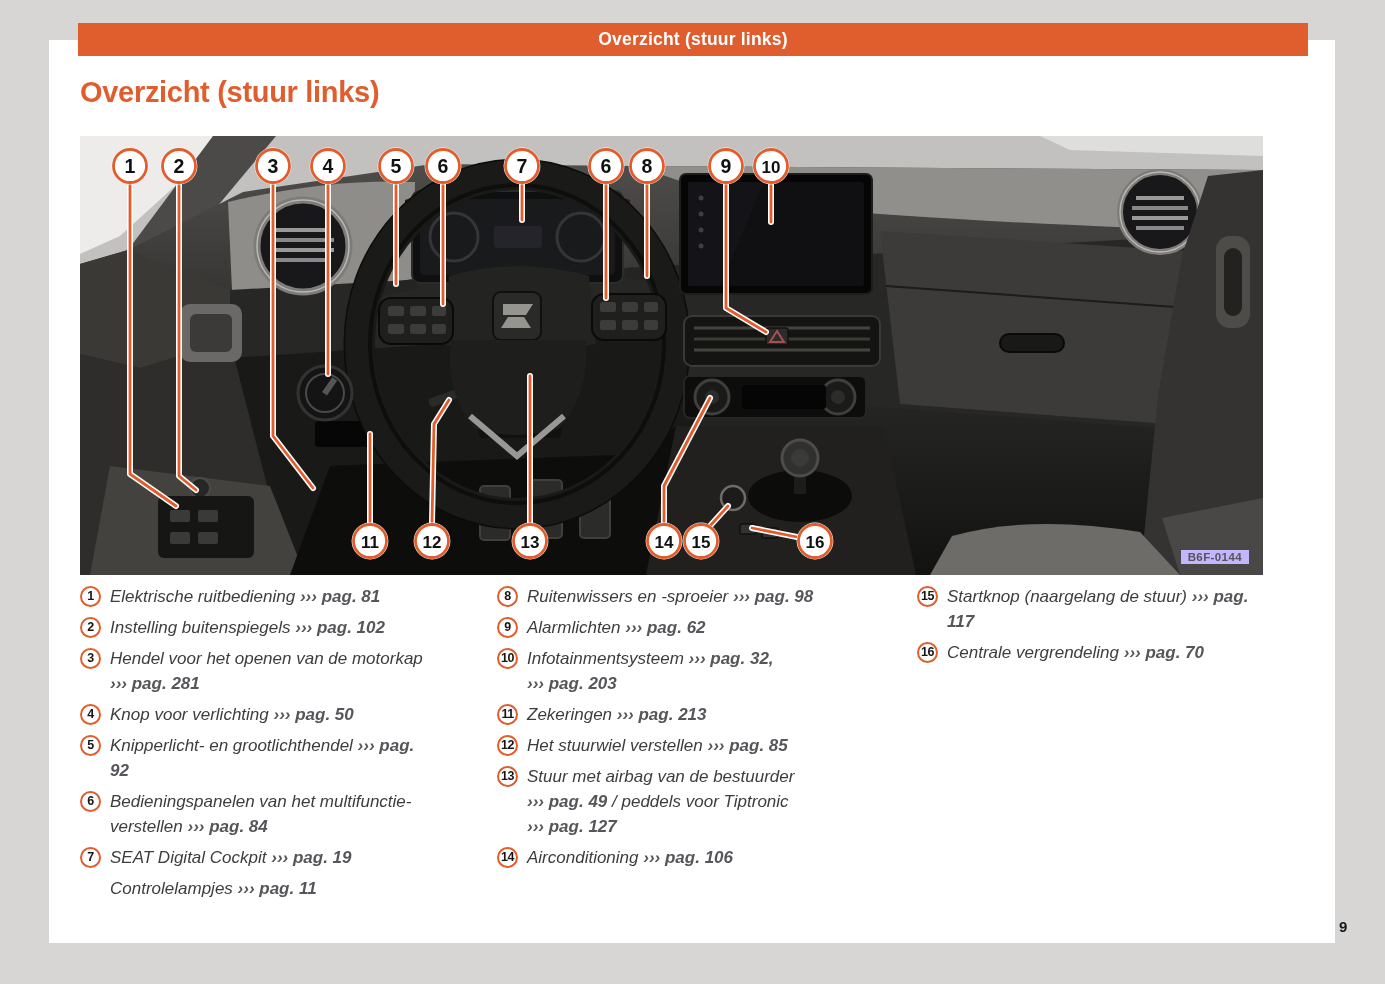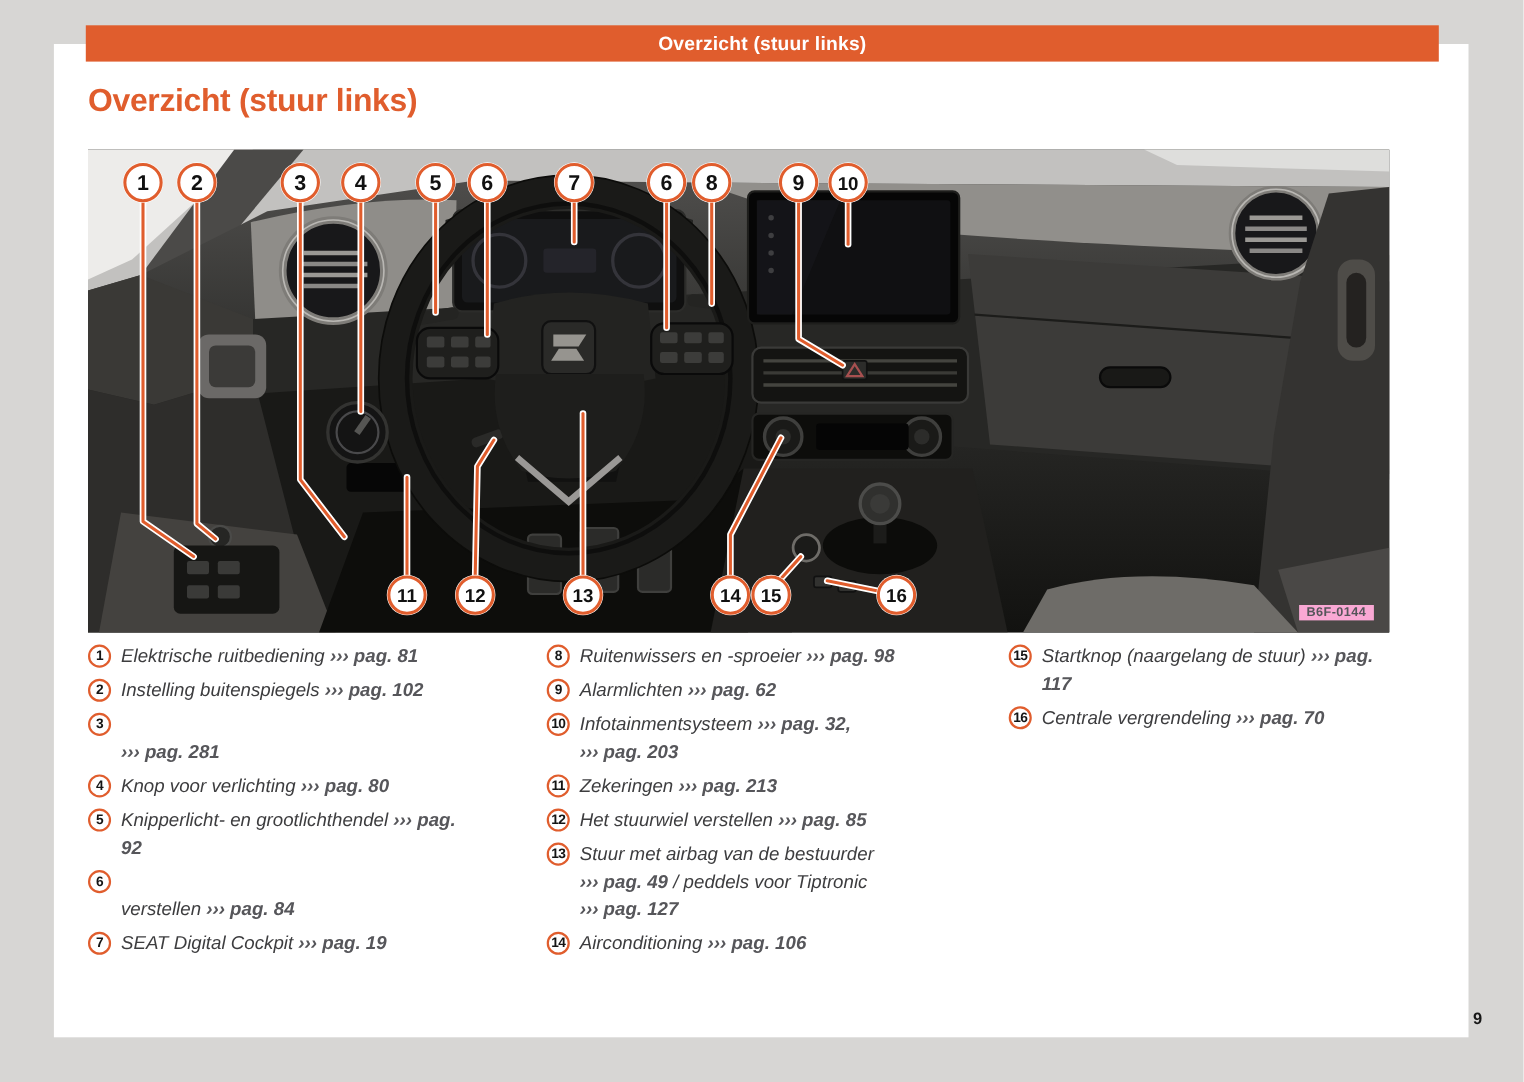--- a/index.html
+++ b/index.html
@@ -15,21 +15,21 @@
     background:var(--accent);color:#ffffff;font-weight:700;font-size:17.5px;
     display:flex;align-items:center;justify-content:center;letter-spacing:.2px;
   }
   .title{
     position:absolute;left:80px;top:76px;margin:0;
     color:var(--accent);font-size:29px;font-weight:800;letter-spacing:-.3px;
   }
   .figure{position:absolute;left:80px;top:136px;width:1183px;height:439px;background:#2b2b29;}
   .figure svg{display:block;width:1183px;height:439px;}
   .fig-label{
-    position:absolute;right:14px;bottom:11px;background:#f9a8d4;color:#55555a;
+    position:absolute;right:14px;bottom:11px;background:#c4b5fd;color:#55555a;
     font-size:11.5px;padding:1px 7px;letter-spacing:.4px;font-weight:700;
   }
   .legend{position:absolute;left:80px;top:584px;width:1230px;height:340px;}
   .legend-col{position:absolute;top:0;}
   .col1{left:0;width:368px;} .col2{left:417px;width:372px;} .col3{left:837px;width:376px;}
   .legend-item{display:flex;align-items:flex-start;margin-bottom:6px;line-height:25px;font-size:17px;color:var(--text);}
   .badge{
     flex:0 0 auto;width:21px;height:21px;box-sizing:border-box;
     border:2px solid var(--accent);border-radius:50%;
     color:#151515;font-size:12.5px;font-weight:700;letter-spacing:-.5px;
@@ -364,38 +364,42 @@
       <div class="legend-item">
         <span class="badge">1</span>
         <div class="legend-text"><span class="plain">Elektrische ruitbediening </span><span class="ref">››› pag. 81</span></div>
       </div>
       <div class="legend-item">
         <span class="badge">2</span>
         <div class="legend-text"><span class="plain">Instelling buitenspiegels </span><span class="ref">››› pag. 102</span></div>
       </div>
       <div class="legend-item">
         <span class="badge">3</span>
-        <div class="legend-text"><br><span class="ref">››› pag. 281</span></div>
+        <div class="legend-text"><span class="plain">Hendel voor het openen van de motorkap</span><br><span class="ref">››› pag. 281</span></div>
       </div>
       <div class="legend-item">
         <span class="badge">4</span>
-        <div class="legend-text"><span class="plain">Knop voor verlichting </span><span class="ref">››› pag. 80</span></div>
+        <div class="legend-text"><span class="plain">Knop voor verlichting </span><span class="ref">››› pag. 50</span></div>
       </div>
       <div class="legend-item">
         <span class="badge">5</span>
         <div class="legend-text"><span class="plain">Knipperlicht- en grootlichthendel </span><span class="ref">››› pag.</span><br><span class="ref">92</span></div>
       </div>
       <div class="legend-item">
         <span class="badge">6</span>
-        <div class="legend-text"><br><span class="plain">verstellen </span><span class="ref">››› pag. 84</span></div>
+        <div class="legend-text"><span class="plain">Bedieningspanelen van het multifunctie-</span><br><span class="plain">verstellen </span><span class="ref">››› pag. 84</span></div>
       </div>
       <div class="legend-item">
         <span class="badge">7</span>
         <div class="legend-text"><span class="plain">SEAT Digital Cockpit </span><span class="ref">››› pag. 19</span></div>
       </div>
+      <div class="legend-item">
+        <span class="badge empty"></span>
+        <div class="legend-text"><span class="plain">Controlelampjes </span><span class="ref">››› pag. 11</span></div>
+      </div>
     </div>
     <div class="legend-col col2">
       <div class="legend-item">
         <span class="badge">8</span>
         <div class="legend-text"><span class="plain">Ruitenwissers en -sproeier </span><span class="ref">››› pag. 98</span></div>
       </div>
       <div class="legend-item">
         <span class="badge">9</span>
         <div class="legend-text"><span class="plain">Alarmlichten </span><span class="ref">››› pag. 62</span></div>
       </div>

